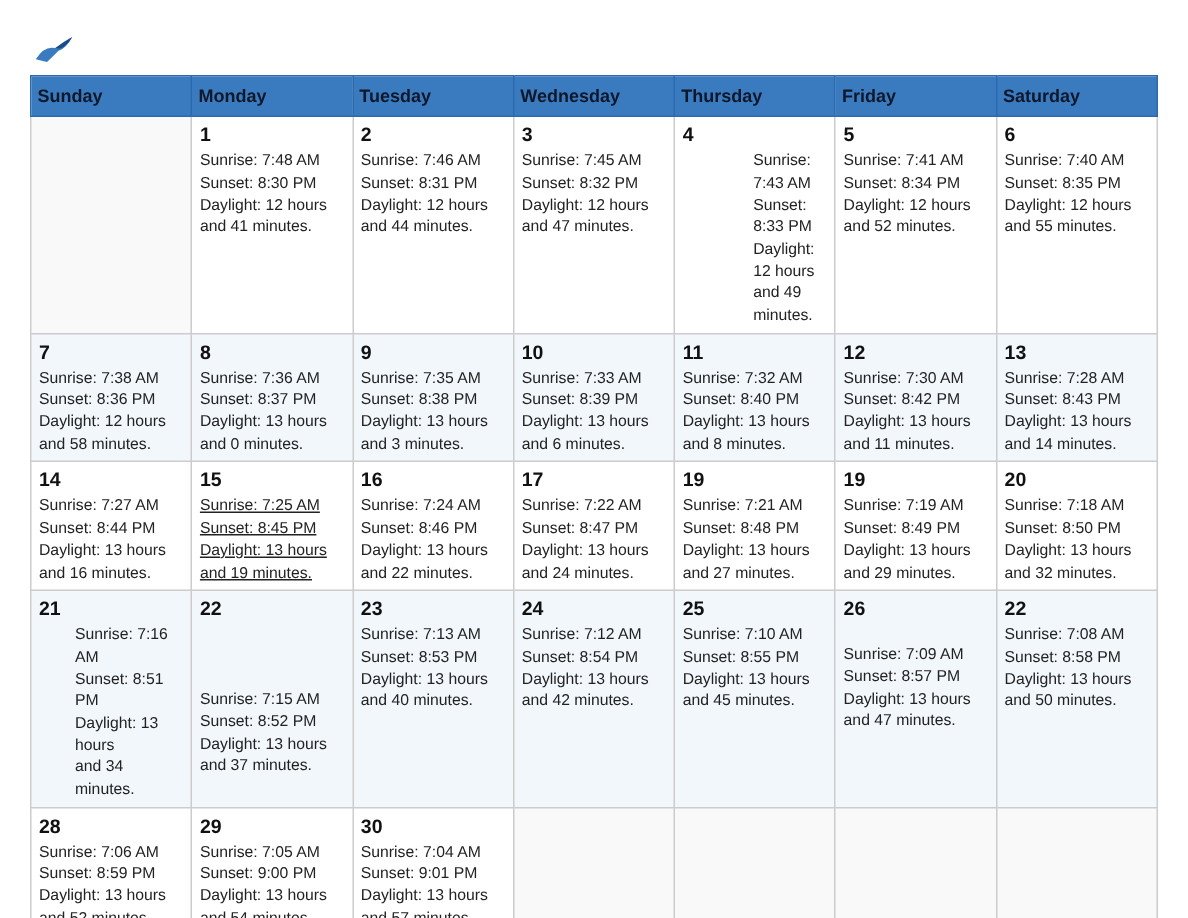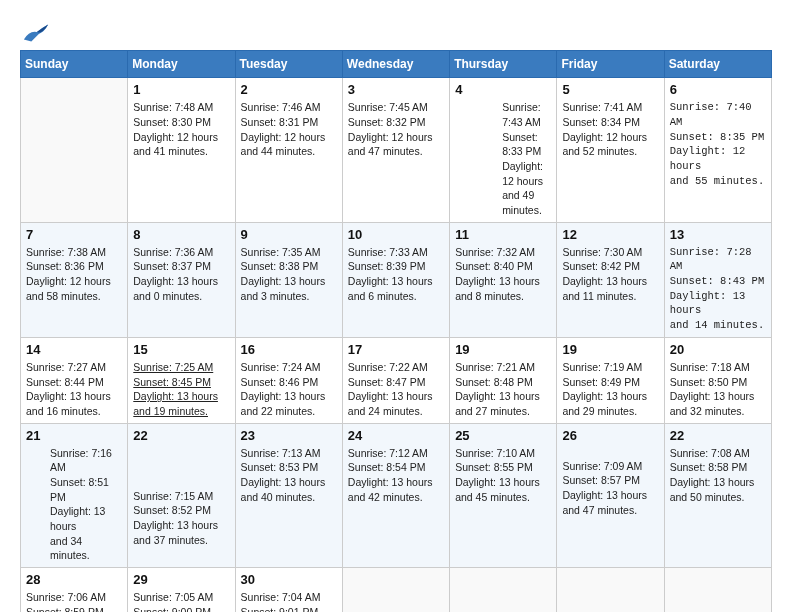--- a/index.html
+++ b/index.html
@@ -46,21 +46,21 @@
       font-size: 14px;
       color: #555;
     }
     .calendar {
       width: 100%;
       border-collapse: collapse;
       font-size: 11px;
     }
     .calendar thead th {
       background: #3a7bbf;
-      color: #ffffff;
+      color: #0f172a;
       padding: 6px 4px;
       text-align: left;
       font-size: 12px;
       font-weight: bold;
       border: 1px solid #2a6aaf;
     }
     .calendar tbody td {
       border: 1px solid #ccc;
       vertical-align: top;
       padding: 4px 5px;
@@ -160,21 +160,21 @@
         </td>
         <td>
           <div class="day-number">5</div>
           <div class="day-info" style="white-space: pre-line;">Sunrise: 7:41 AM
 Sunset: 8:34 PM
 Daylight: 12 hours
 and 52 minutes.</div>
         </td>
         <td>
           <div class="day-number">6</div>
-          <div class="day-info" style="white-space: pre-line; font-family: Liberation Mono, monospace;">Sunrise: 7:40 AM
+          <div class="day-info" style="white-space: pre-line;">Sunrise: 7:40 AM
 Sunset: 8:35 PM
 Daylight: 12 hours
 and 55 minutes.</div>
         </td>
       </tr>
       <tr>
         <td>
           <div class="day-number">7</div>
           <div class="day-info" style="white-space: pre-line;">Sunrise: 7:38 AM
 Sunset: 8:36 PM
@@ -211,21 +211,21 @@
         </td>
         <td>
           <div class="day-number">12</div>
           <div class="day-info" style="white-space: pre-line;">Sunrise: 7:30 AM
 Sunset: 8:42 PM
 Daylight: 13 hours
 and 11 minutes.</div>
         </td>
         <td>
           <div class="day-number">13</div>
-          <div class="day-info" style="white-space: pre-line; font-family: Liberation Mono, monospace;">Sunrise: 7:28 AM
+          <div class="day-info" style="white-space: pre-line;">Sunrise: 7:28 AM
 Sunset: 8:43 PM
 Daylight: 13 hours
 and 14 minutes.</div>
         </td>
       </tr>
       <tr>
         <td>
           <div class="day-number">14</div>
           <div class="day-info" style="white-space: pre-line;">Sunrise: 7:27 AM
 Sunset: 8:44 PM

